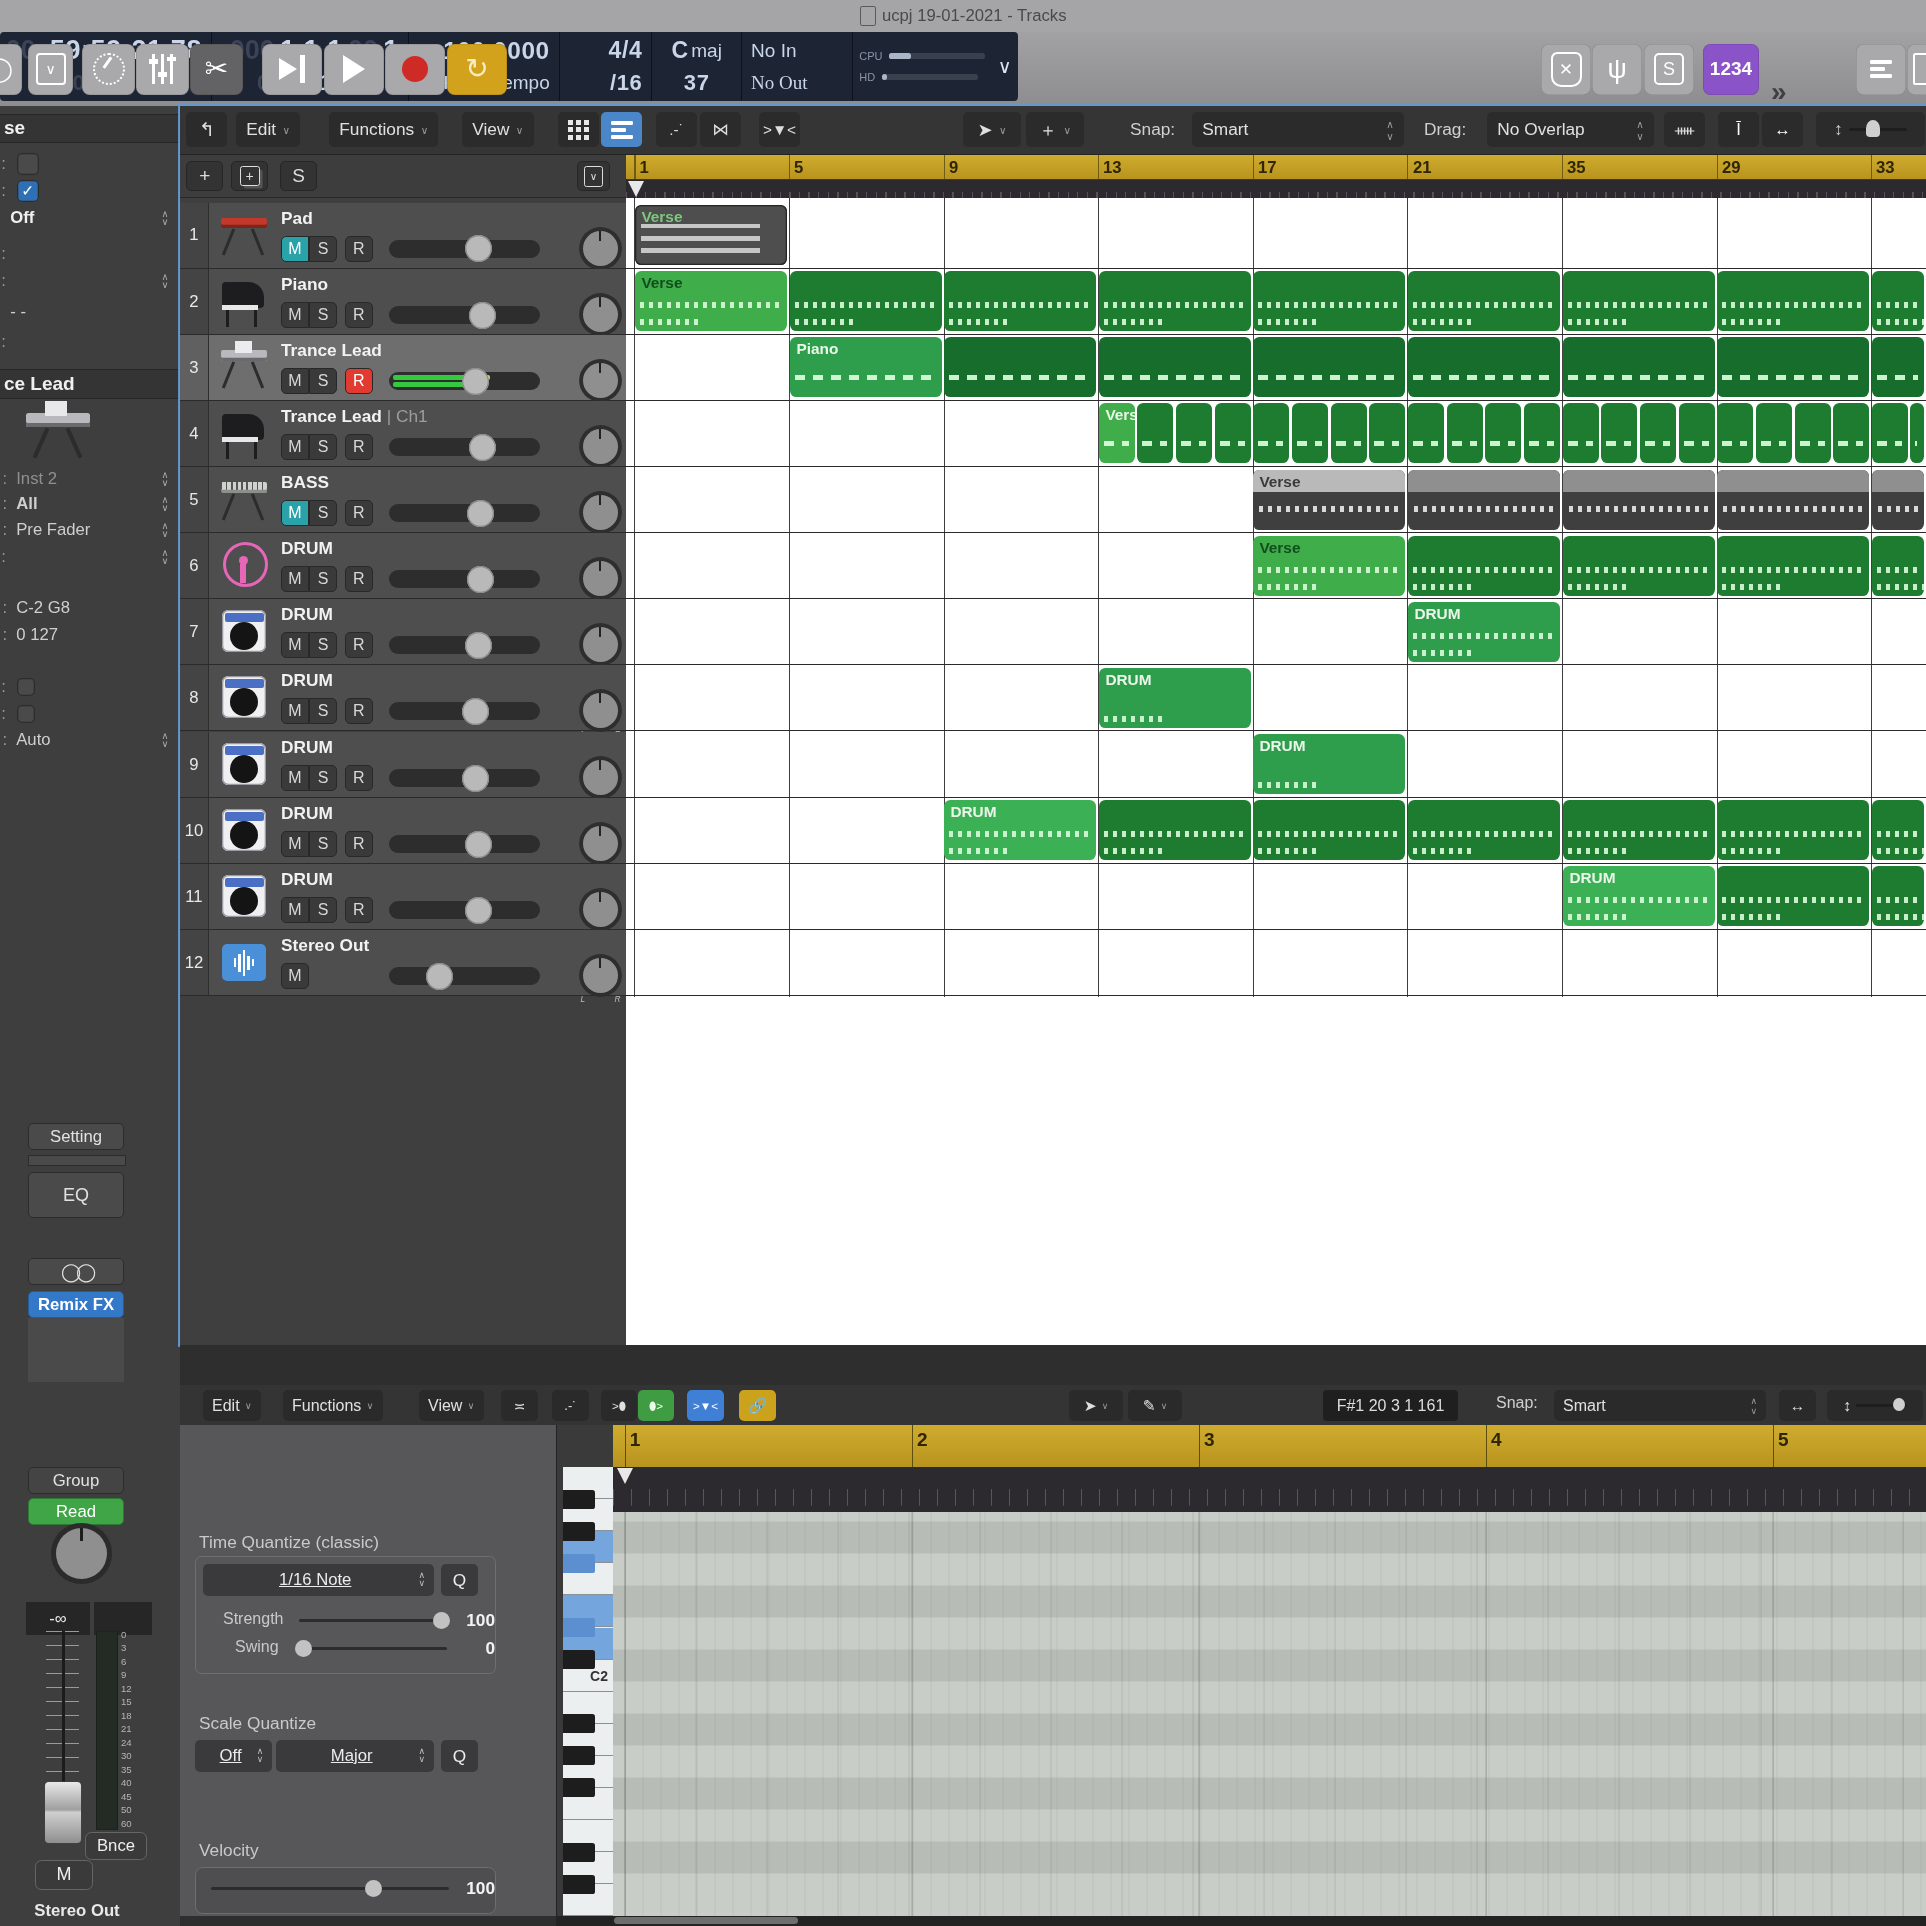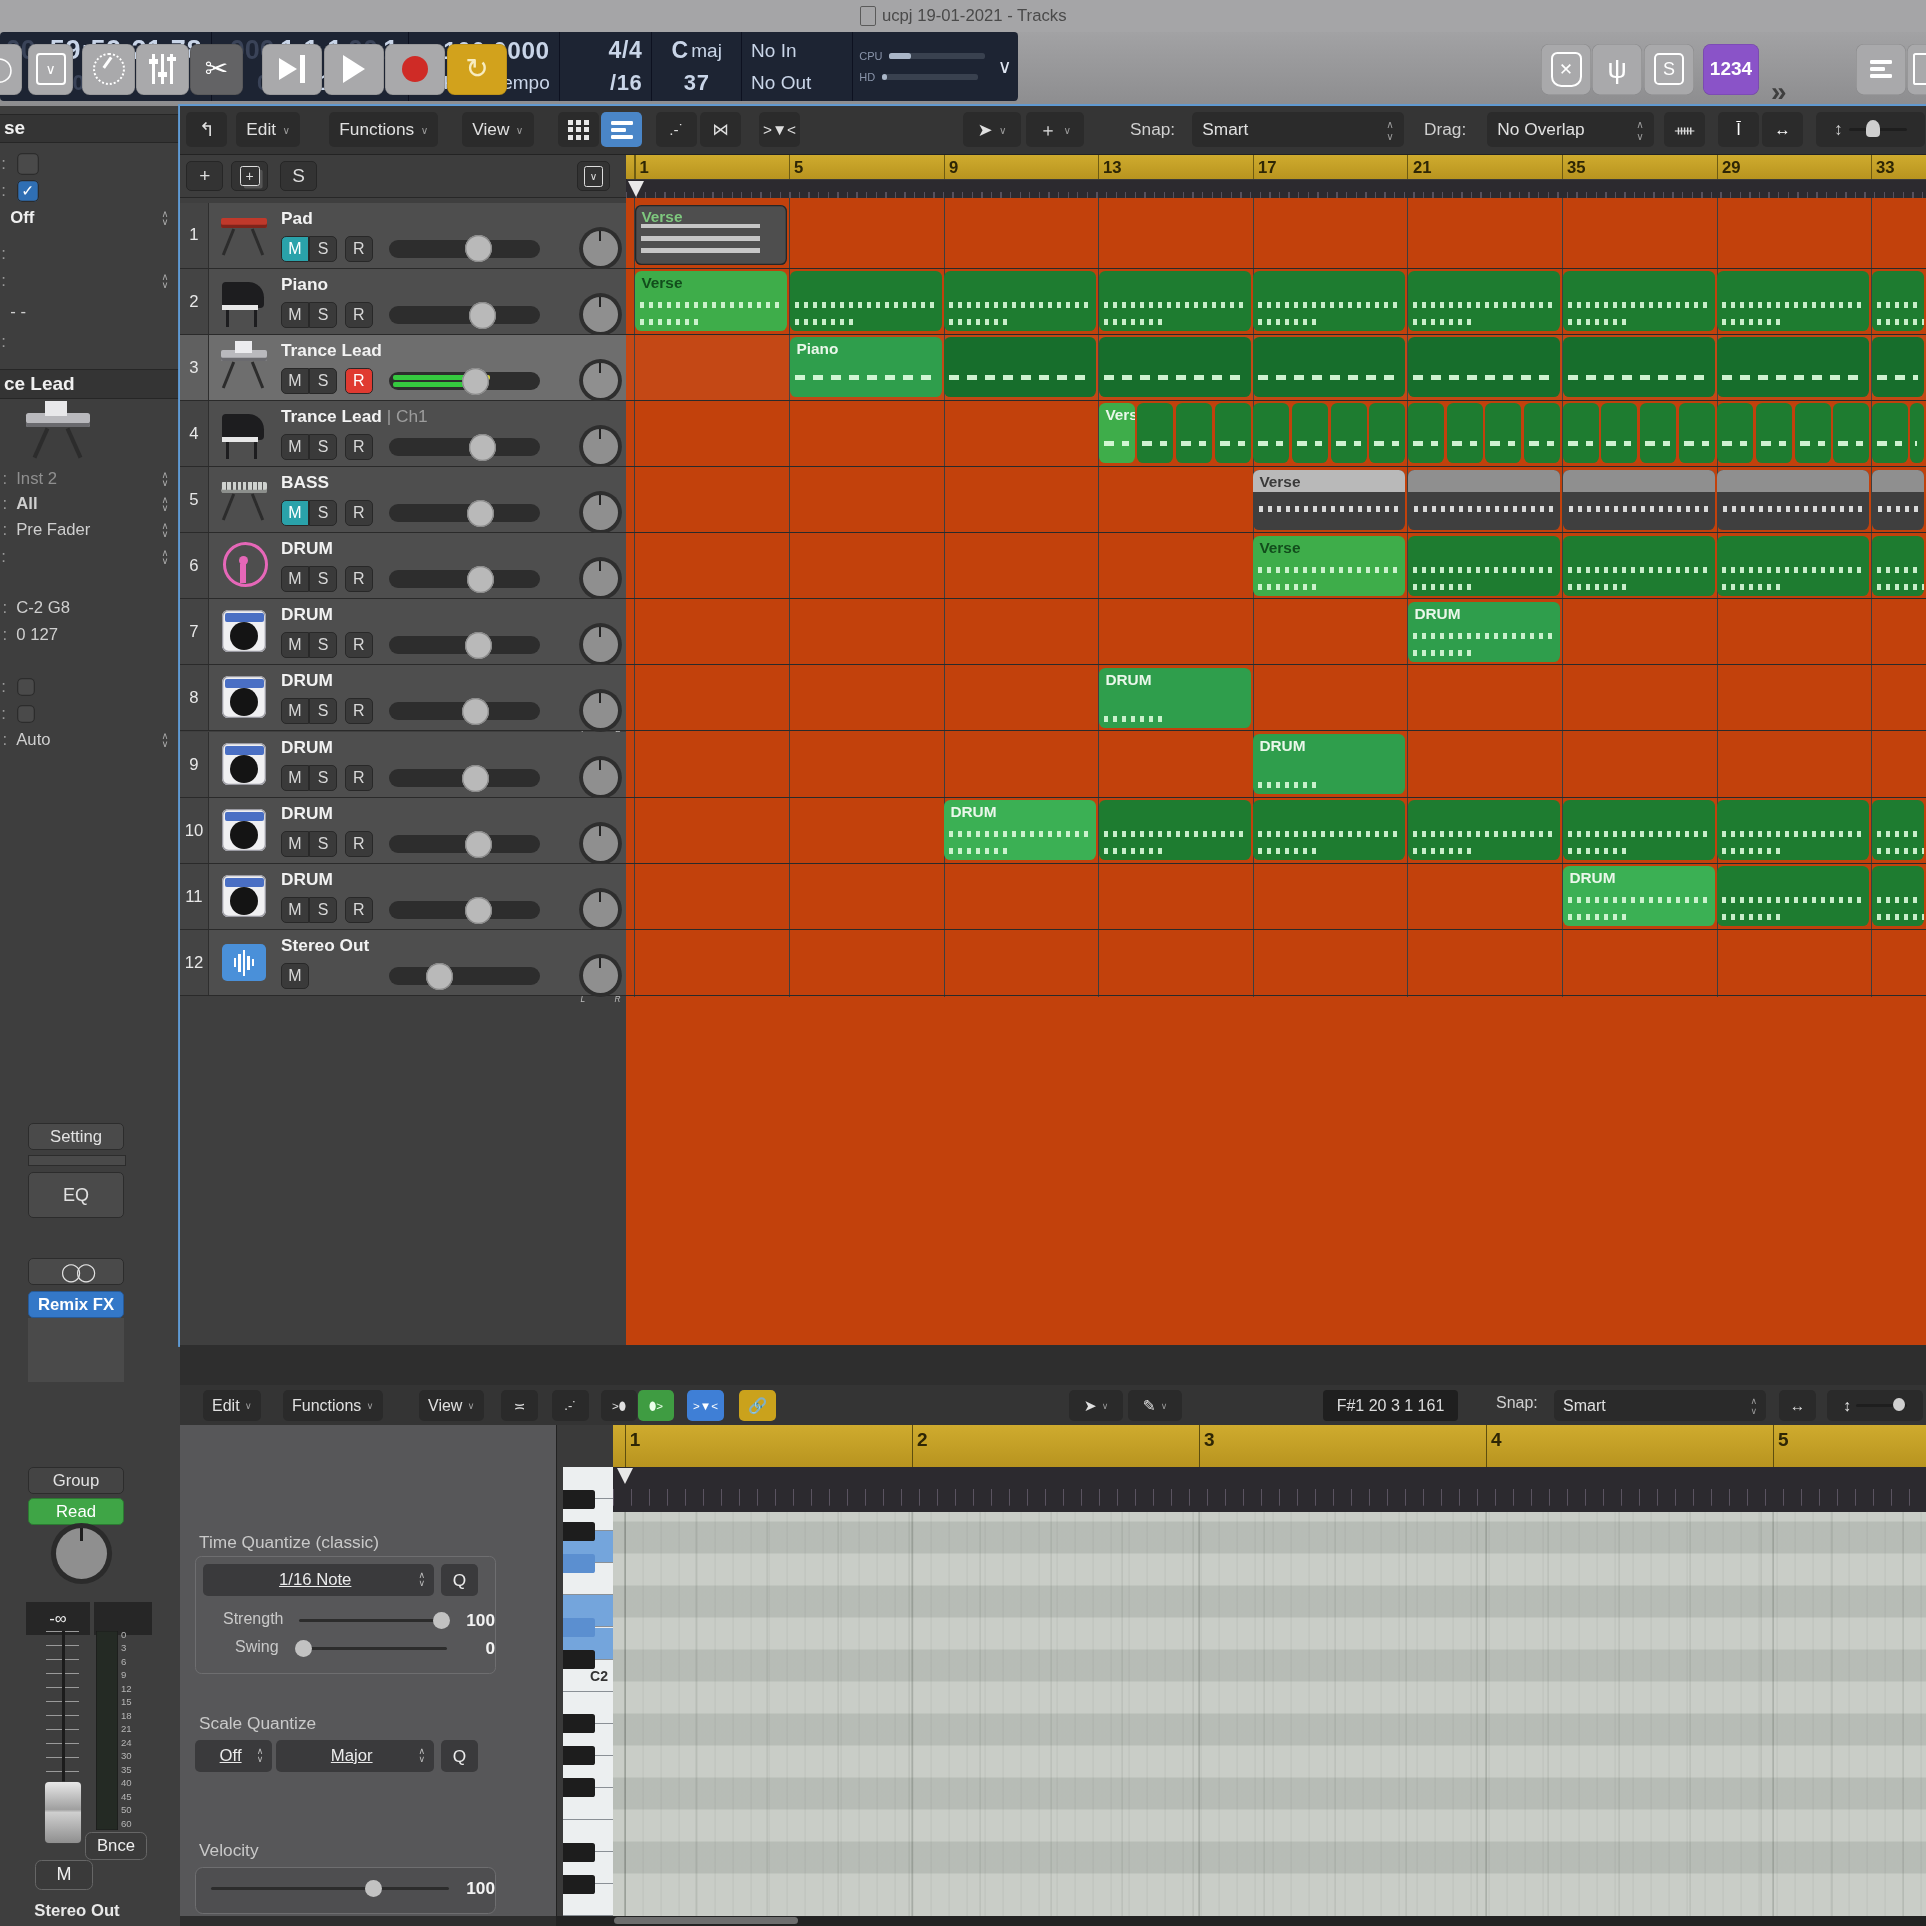--- a/index.html
+++ b/index.html
@@ -130,21 +130,21 @@
   .ic-drum-pink .ring{position:absolute;left:6.4px;top:3.9px;width:39px;height:39px;border:3.9px solid #e667b8;border-radius:50%;}
   .ic-drum-pink .stick{position:absolute;left:23px;top:26px;width:6.4px;height:19px;background:#e667b8;}
   .ic-drum-pink .head{position:absolute;left:22px;top:18px;width:9px;height:9px;border-radius:50%;background:#e667b8;}
   .ic-drum-pad .shell{position:absolute;left:5.1px;top:6.4px;width:44px;height:42px;background:#f0f0f2;border-radius:6.4px;box-shadow:inset 0 0 0 1.3px #9a9aa2;}
   .ic-drum-pad .strip{position:absolute;left:7.7px;top:9px;width:39px;height:9px;background:#4a6fc4;border-radius:1.9px;}
   .ic-drum-pad .circ{position:absolute;left:13px;top:18px;width:28px;height:28px;background:#141414;border-radius:50%;}
   .ic-stereo-out .sq{position:absolute;left:5.1px;top:9px;width:44px;height:37px;background:#4a90d9;border-radius:5.1px;display:flex;align-items:center;justify-content:center;gap:1.9px;}
   .ic-stereo-out i{display:block;width:2.6px;background:#fff;}
 
   
-  #arrange{position:absolute;left:446px;top:92px;width:1300px;height:1147px;background:#c2410c;overflow:hidden;}
+  #arrange{position:absolute;left:446px;top:92px;width:1300px;height:1147px;background:#ffffff;overflow:hidden;}
   .arow{position:absolute;left:0;width:1300px;height:66px;border-bottom:1.3px solid #2a2a2a;box-sizing:border-box;}
   .gline{position:absolute;top:0;width:0.6px;height:799px;background:#3e3e3e;}
   .region{position:absolute;border-radius:6.4px;box-sizing:border-box;overflow:hidden;}
   .rg-bright{background:#3ead4a;}
   .rg-bright2{background:#3bb054;}
   .rg-medium{background:#2f9e4c;}
   .rg-dark{background:#1e7c30;}
   .rg-darker{background:#176e2c;}
   .rg-muted{background:#3f3f3f;}
   .rg-muted .mhdr{position:absolute;left:0;top:0;right:0;height:22px;background:#b9b9b9;}
@@ -330,21 +330,21 @@
             <span class="lsm" style="margin-left:-2.6px;">maj</span>
           </div>
         <div class="lrow" style="justify-content:center;">
             <span class="lnum" style="font-size:22px;">37</span>
           </div>
       </div>
       <div class="lseg" style="width:96px;align-items:flex-start;">
         <div class="lrow" style="justify-content:flex-start;">
             <span class="lsm" style="font-size:19px;">No In</span>
           </div>
-        <div class="lrow" style="justify-content:center;">
+        <div class="lrow" style="justify-content:center;font-family:Liberation Serif, serif;">
             <span class="lsm" style="font-size:19px;">No Out</span>
           </div>
       </div>
       <div class="lcd-meters">
         <div class="mline">
             <span>CPU</span>
             <span class="mbar">
               <i style="width:22px;"></i>
             </span>
           </div>

